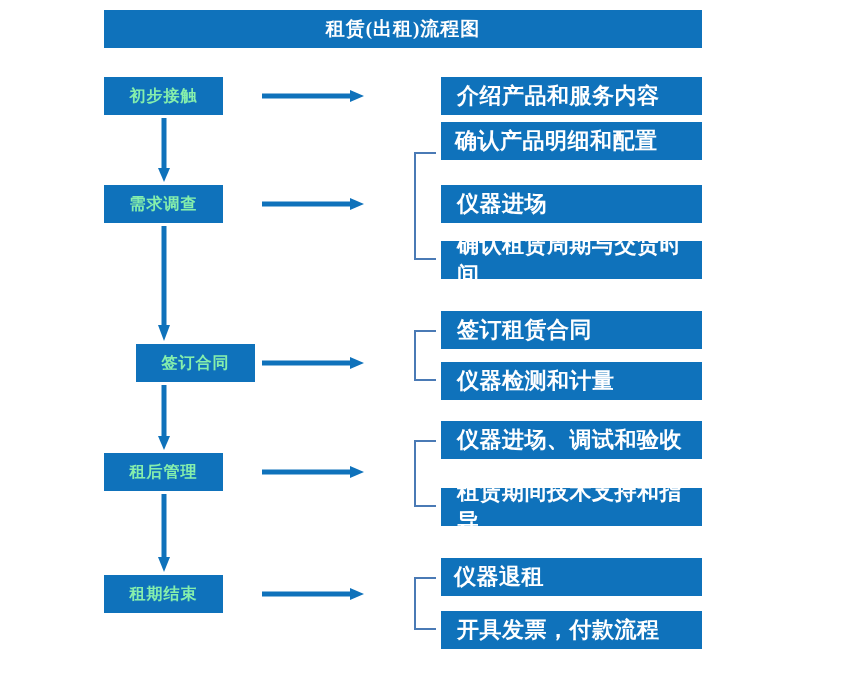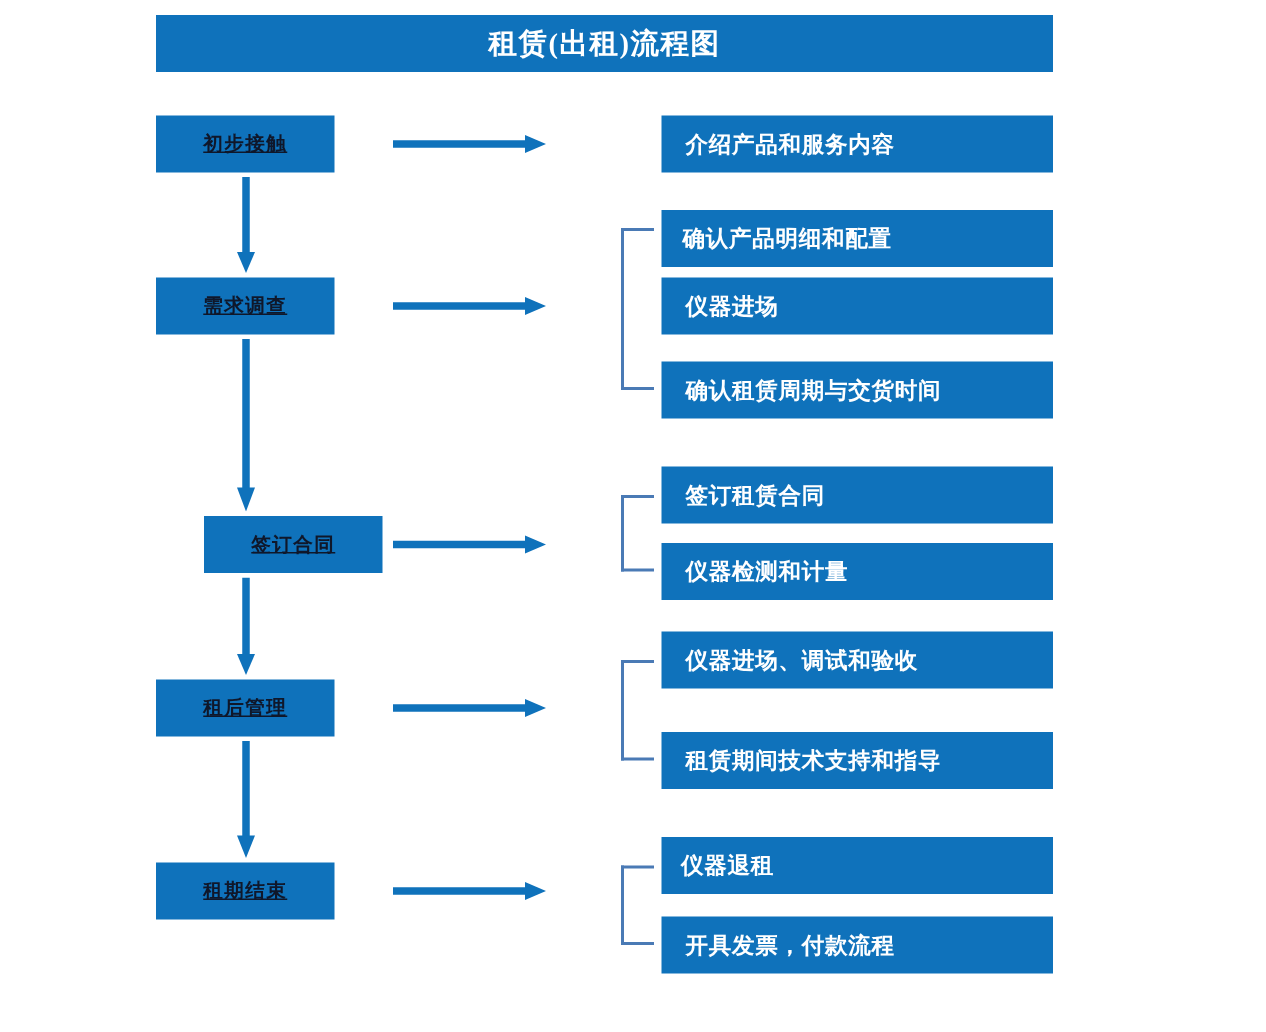--- a/index.html
+++ b/index.html
@@ -31,39 +31,38 @@
     justify-content: center;
     font-size: 19px;
     font-weight: bold;
     letter-spacing: 1px;
   }
   .stage-box {
     position: absolute;
     width: 119px;
     height: 38px;
     background: #0f72bb;
-    color: #0f172a;
+    color: #86efac;
     display: flex;
     align-items: center;
     justify-content: center;
-    font-size: 13px;
+    font-size: 16px;
     font-weight: bold;
     letter-spacing: 1px;
-    text-decoration: underline;
   }
   .detail-box {
     position: absolute;
     left: 441px;
     width: 261px;
     height: 38px;
     background: #0f72bb;
     color: #ffffff;
     display: flex;
     align-items: center;
-    font-size: 15px;
+    font-size: 22px;
     font-weight: bold;
     padding-left: 16px;
     box-sizing: border-box;
     letter-spacing: 0.5px;
   }
   .h-arrow {
     position: absolute;
     left: 262px;
     width: 102px;
     height: 16px;
@@ -90,21 +89,21 @@
 
   <div class="title-bar">租赁(出租)流程图</div>
 
   <div class="stage-box" id="stage-0" style="top: 77px; left: 104px;">初步接触</div>
   <div class="stage-box" id="stage-1" style="top: 185px; left: 104px;">需求调查</div>
   <div class="stage-box" id="stage-2" style="top: 344px; left: 104px; margin-left: 32px;">签订合同</div>
   <div class="stage-box" id="stage-3" style="top: 453px; left: 104px;">租后管理</div>
   <div class="stage-box" id="stage-4" style="top: 575px; left: 104px;">租期结束</div>
 
   <div class="detail-box" id="detail-0" style="top: 77px;">介绍产品和服务内容</div>
-  <div class="detail-box" id="detail-1" style="top: 140px; padding-left: 14px;">确认产品明细和配置</div>
+  <div class="detail-box" id="detail-1" style="top: 122px; padding-left: 14px;">确认产品明细和配置</div>
   <div class="detail-box" id="detail-2" style="top: 185px;">仪器进场</div>
   <div class="detail-box" id="detail-3" style="top: 241px;">确认租赁周期与交货时间</div>
   <div class="detail-box" id="detail-4" style="top: 311px;">签订租赁合同</div>
   <div class="detail-box" id="detail-5" style="top: 362px;">仪器检测和计量</div>
   <div class="detail-box" id="detail-6" style="top: 421px;">仪器进场、调试和验收</div>
   <div class="detail-box" id="detail-7" style="top: 488px;">租赁期间技术支持和指导</div>
   <div class="detail-box" id="detail-8" style="top: 558px; padding-left: 13px;">仪器退租</div>
   <div class="detail-box" id="detail-9" style="top: 611px;">开具发票，付款流程</div>
 
   <div class="bracket" id="bracket-0" style="top: 152px; height: 108px;"></div>

